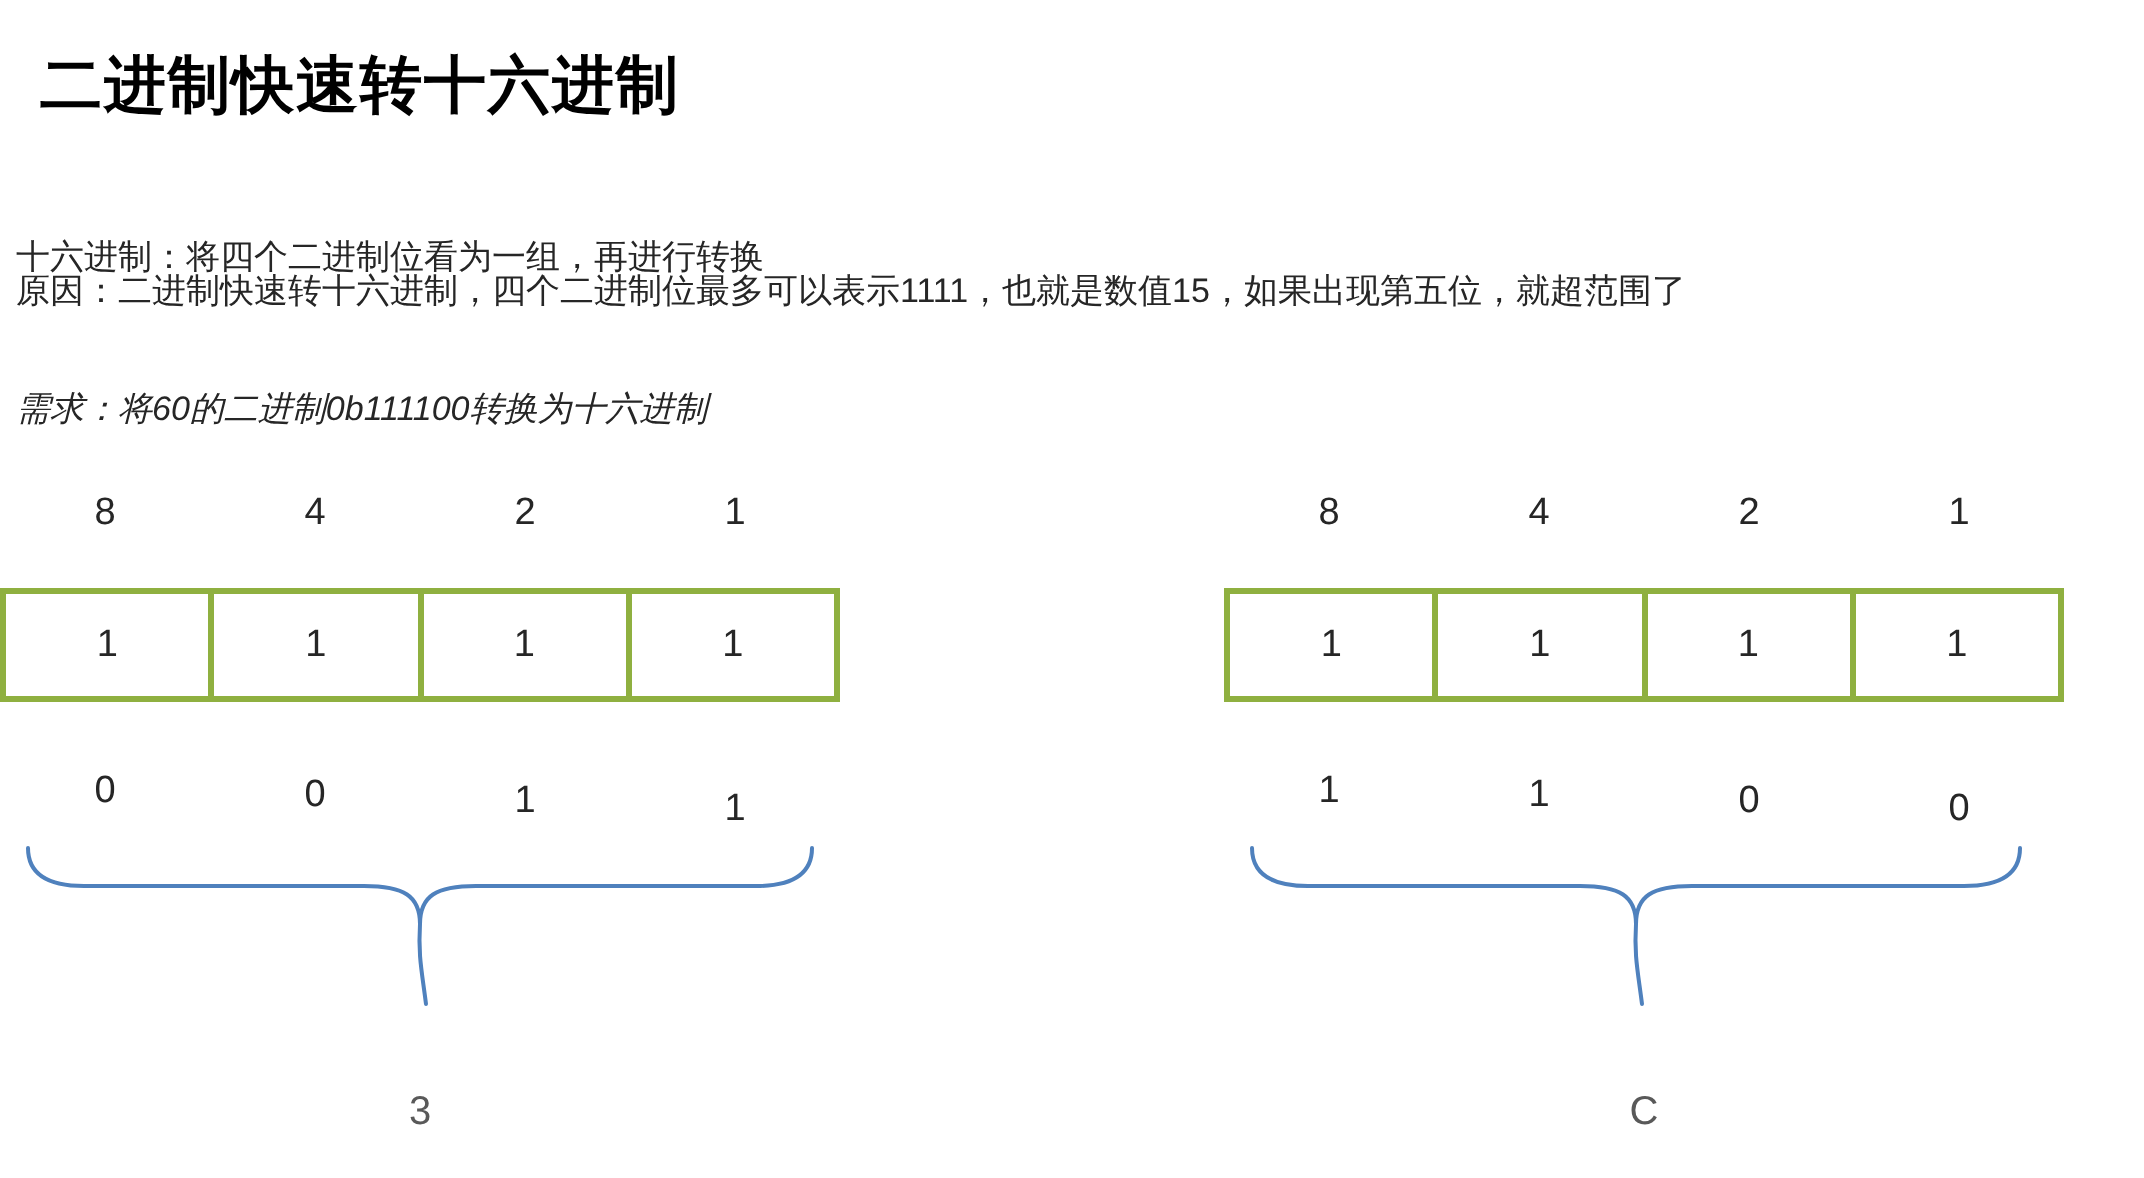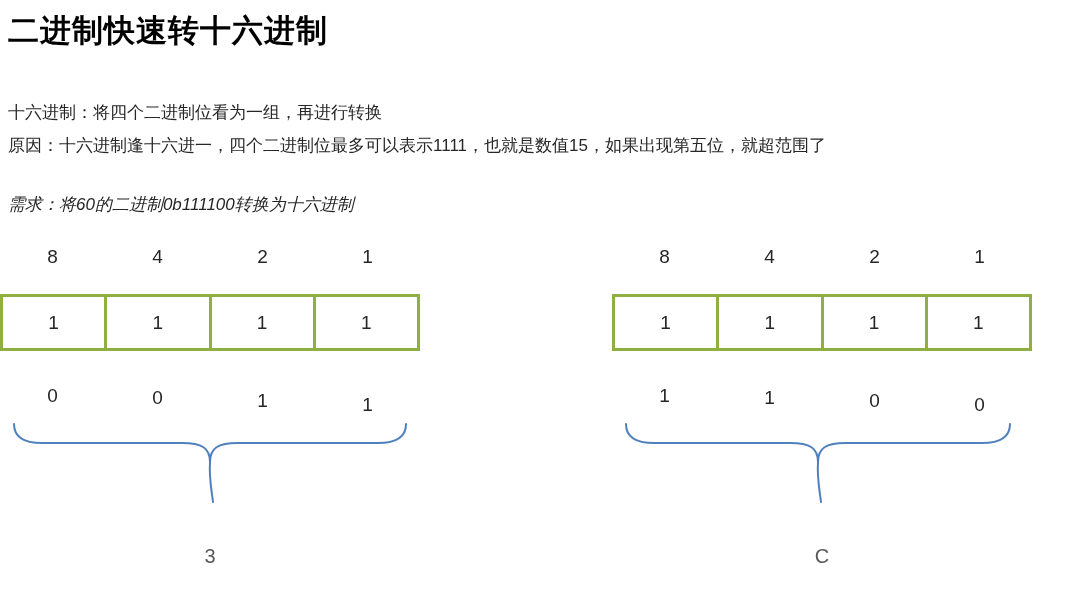--- a/index.html
+++ b/index.html
@@ -13,34 +13,34 @@
     height: 589px;
     background: #ffffff;
     font-family: "Liberation Sans", "DejaVu Sans", sans-serif;
     overflow: hidden;
     color: var(--text);
   }
   .title {
     position: absolute;
     left: 8px;
     top: 10px;
-    margin: 0;
+    margin: 12px;
     font-size: 31px;
     font-weight: bold;
     color: #000000;
     letter-spacing: 1px;
   }
   .para {
     position: absolute;
     left: 8px;
     margin: 0;
     font-size: 17px;
     color: var(--text);
   }
-  #p1 { top: 101px; }
+  #p1 { top: 117px; }
   #p2 { top: 134px; }
   #p3 { top: 193px; font-style: italic; }
 
   .group {
     position: absolute;
     top: 240px;
     width: 420px;
     height: 349px;
   }
   #group-left  { left: 0px; }
@@ -105,21 +105,21 @@
   }
 </style>
 </head>
 <body>
 
 <div class="page">
 
   <h1 class="title">二进制快速转十六进制</h1>
 
   <p class="para" id="p1">十六进制：将四个二进制位看为一组，再进行转换</p>
-  <p class="para" id="p2">原因：十六进制逢十六进一，四个二进制位最多可以表示1111，也就是数值15，如果出现第五位，就超范围了</p>
+  <p class="para" id="p2">原因：二进制快速转十六进制，四个二进制位最多可以表示1111，也就是数值15，如果出现第五位，就超范围了</p>
   <p class="para" id="p3">需求：将60的二进制0b111100转换为十六进制</p>
 
   <div class="group" id="group-left">
     <div class="row weights">
       <span>8</span>
       <span>4</span>
       <span>2</span>
       <span>1</span>
     </div>
     <div class="bitbox">

